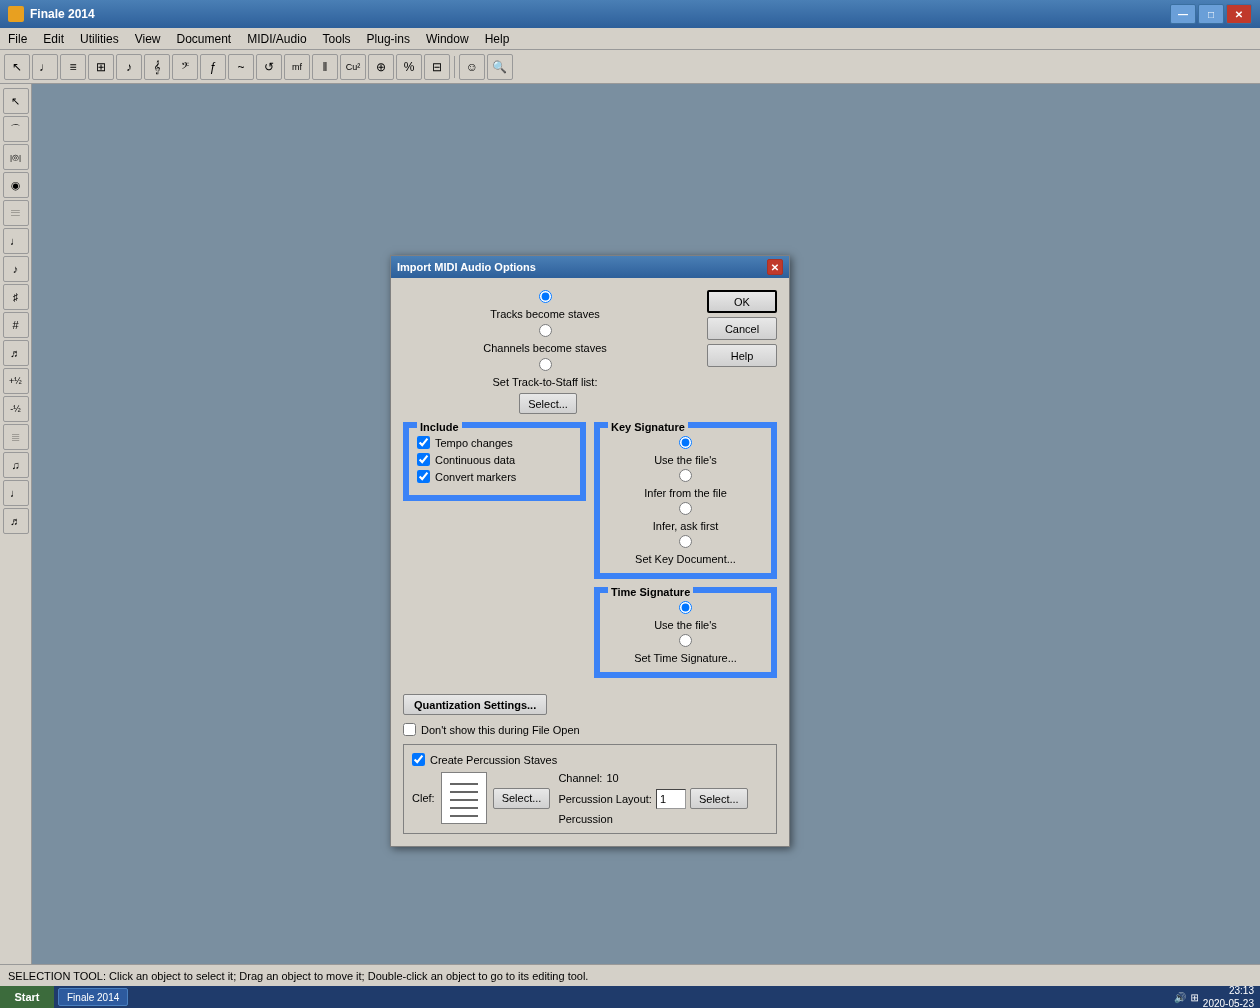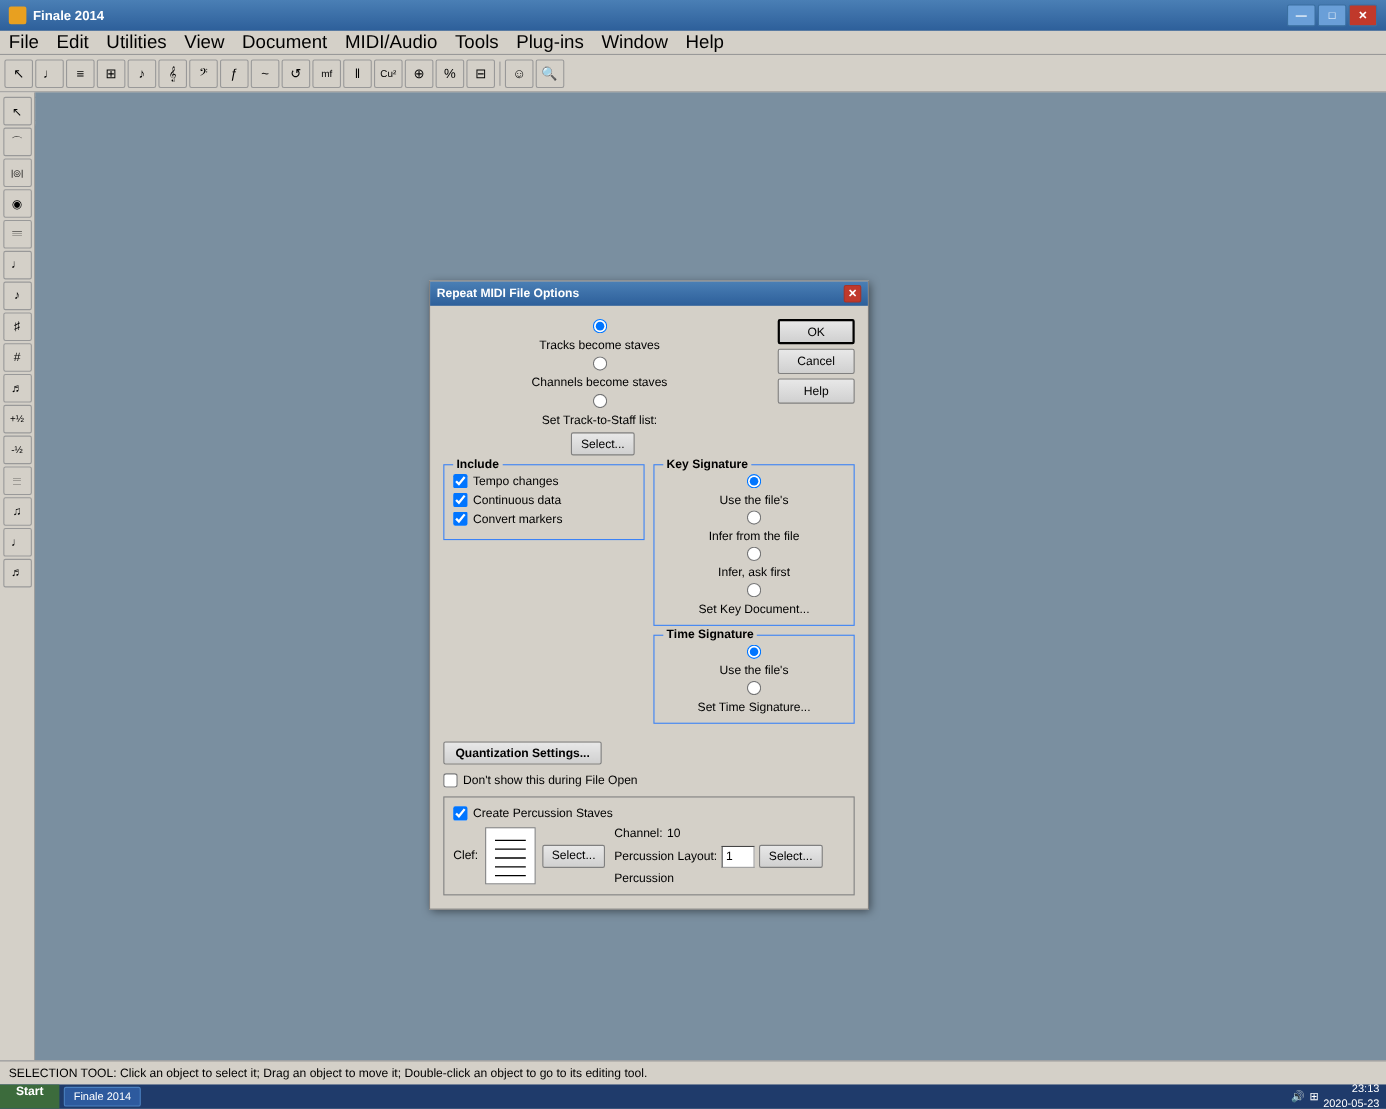--- a/index.html
+++ b/index.html
@@ -51,21 +51,21 @@
     }
     .title-btn.close { background: #c0392b; }
 
     
     .menu-bar {
       height: 22px;
       background: #d4d0c8;
       display: flex;
       align-items: center;
       border-bottom: 1px solid #999;
-      font-size: 17px;
+      font-size: 12px;
     }
     .menu-item {
       padding: 2px 8px;
       cursor: pointer;
       color: #000;
     }
 
     
     .toolbar {
       height: 34px;
@@ -257,21 +257,21 @@
       font-size: 11px;
       cursor: pointer;
       text-align: center;
     }
     .dialog-btn.default-btn {
       border: 2px solid #000;
     }
 
     
     .section-group {
-      border: 1px solid #3b82f6;
+      border: 6px solid #3b82f6;
       padding: 8px;
       margin-bottom: 8px;
       position: relative;
     }
     .section-title {
       position: absolute;
       top: -7px;
       left: 8px;
       background: #d4d0c8;
       padding: 0 3px;
@@ -348,20 +348,21 @@
       align-items: center;
       gap: 6px;
     }
 
     
     .taskbar-start {
       width: 54px;
       height: 22px;
       background: #3c6b3c;
       display: flex;
+      align-items: center;
       justify-content: center;
       color: white;
       font-size: 11px;
       font-weight: bold;
       cursor: pointer;
     }
     .taskbar-items {
       display: flex;
       align-items: center;
       flex: 1;
@@ -481,21 +482,21 @@
   <div class="sidebar-tool" style="font-size:9px;">𝄙</div>
   <div class="sidebar-tool">♫</div>
   <div class="sidebar-tool">♩</div>
   <div class="sidebar-tool">♬</div>
 </div>
 
 <div class="main-canvas"></div>
 
 <div class="dialog">
   <div class="dialog-title-bar">
-    <span>Repeat MIDI File Options</span>
+    <span>Import MIDI Audio Options</span>
     <div class="dialog-close">✕</div>
   </div>
   <div class="dialog-body">
 
     <div class="top-section">
       <div class="left-column">
         <div class="radio-item">
           <input type="radio" name="track-mode" checked="" style="">
           <span>Tracks become staves</span>
         </div>

